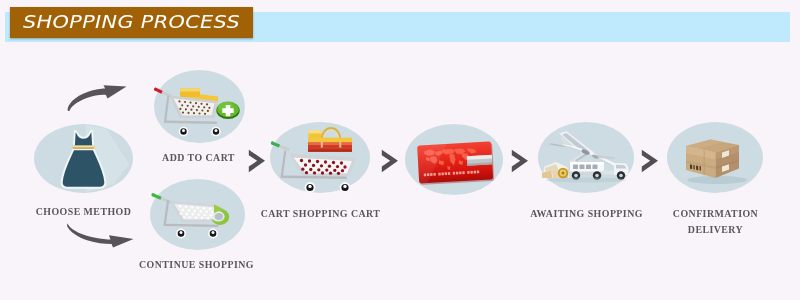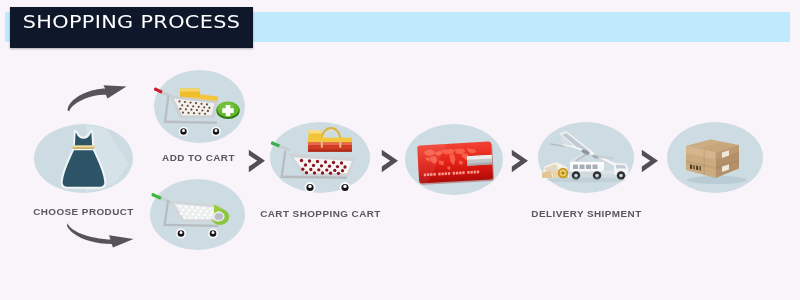--- a/index.html
+++ b/index.html
@@ -3,38 +3,38 @@
 <meta charset="utf-8">
 <style>
   html,body{margin:0;padding:0;}
   body{width:800px;height:300px;overflow:hidden;background:#f9f4f9;
        font-family:"Liberation Sans",sans-serif;}
   #stage{position:relative;width:800px;height:300px;background:#f9f4f9;}
 
   
   #header-strip{position:absolute;left:5px;top:12px;width:785px;height:30px;
       background:#bfe9fd;}
-  #header-badge{position:absolute;left:10px;top:7px;width:243px;height:41px;
-      background:#0f172a;
-      box-shadow:0 1px 2px rgba(0,0,0,.30);}
+  #header-badge{position:absolute;left:10px;top:7px;width:243px;height:31px;
+      background:#a16207;
+      box-shadow:0 1px 2px rgba(0,0,0,.30);font-style:italic;}
   #header-title{position:absolute;left:0;top:-1px;width:243px;height:31px;
       display:flex;align-items:center;justify-content:center;
       color:#ffffff;font-size:18px;font-weight:400;letter-spacing:0.3px;
       font-family:"DejaVu Sans",sans-serif;
       transform:scaleX(1.155);}
 
   
   .node{position:absolute;}
   .ell{position:absolute;left:0;top:0;width:100%;height:100%;
        border-radius:50%;background:#cddce2;}
   .icon-svg{position:absolute;left:0;top:0;width:100%;height:100%;overflow:visible;}
 
   .label{position:absolute;text-align:center;color:#5a555f;
       font-size:9.9px;font-weight:bold;letter-spacing:.45px;
-      line-height:15.5px;font-family:Liberation Sans, sans-serif;
+      line-height:15.5px;font-family:Liberation Serif, serif;
       white-space:pre-line;}
 
   .chev{position:absolute;}
 </style>
 </head>
 <body>
 
 <div id="stage">
 
   <div id="header-strip"></div>
@@ -49,21 +49,21 @@
       <path d="M52 0.8 L72 4.5 L95 40 L80 60 L52 68.2 Z" fill="#ffffff" opacity="0.17"></path>
 
       <path d="M40 23.5 L59 23.5 C61.8 31.5 70.5 45.5 71.3 58 C71.5 61.5 69.8 63.5 66.3 63.8 L32.7 63.8 C29.2 63.5 27.5 61.5 27.7 58 C28.5 45.5 37.2 31.5 40 23.5 Z" fill="#2d5366" stroke="#f2f5f5" stroke-width="2.0" stroke-linejoin="round"></path>
 
       <path d="M40.8 7.0 C42 7.0 42.5 7.5 43 8.5 C44.7 12.3 46.8 13.8 49.5 13.8 C52.2 13.8 54.3 12.3 56 8.5 C56.5 7.5 57 7.0 58.2 7.0 L59.3 25.2 L39.7 25.2 Z" fill="#2d5366" stroke="#f2f5f5" stroke-width="1.9" stroke-linejoin="round"></path>
 
       <rect x="38.6" y="21.6" width="21.8" height="3.4" rx="1.0" fill="#cdae63"></rect>
       <rect x="38.6" y="21.6" width="21.8" height="1.6" rx="0.8" fill="#f0e0a8"></rect>
     </svg>
   </div>
-  <div class="label" style="left:13px;top:204px;width:141px">CHOOSE  PRODUCT</div>
+  <div class="label" style="left:13px;top:204px;width:141px">CHOOSE  METHOD</div>
 
   <div class="node" style="left:154px;top:70px;width:91px;height:73px">
     <div class="ell"></div>
     <svg class="icon-svg" viewBox="0 0 91 73">
 
       <rect x="26" y="18.5" width="20" height="9" fill="#f0bd2b"></rect>
       <rect x="26" y="18.5" width="20" height="3" fill="#f7d566"></rect>
       <path d="M26 27.5 L64 31.8 L64 26.6 L46 24.2 L46 27.5 Z" fill="#f5c63b"></path>
       <g class="cart">
 
@@ -163,20 +163,21 @@
       </g>
 
       <g transform="translate(58.5,26.5) scale(0.65)">
         <path d="M18.5 5 A14 12.5 0 1 1 4 19.5 A9.2 8.3 0 1 0 17 9 Z" fill="#8cc63e"></path>
         <path d="M8.5 -1.5 L23.5 5.6 L8.5 12 Z" fill="#9acb45"></path>
         <ellipse cx="16" cy="17" rx="8.8" ry="7.6" fill="#e9ecec"></ellipse>
         <ellipse cx="16" cy="17" rx="6.4" ry="5.4" fill="#b8bfc5"></ellipse>
       </g>
     </svg>
   </div>
+  <div class="label" style="left:126px;top:257px;width:141px">CONTINUE SHOPPING</div>
 
   <div class="node" style="left:270px;top:122px;width:100px;height:71px">
     <div class="ell"></div>
     <svg class="icon-svg" viewBox="0 0 100 71">
 
       <rect x="38.5" y="8" width="13" height="11" rx="0.8" fill="#f1c438"></rect>
       <rect x="38.5" y="8" width="13" height="3.5" rx="0.8" fill="#f8dd84"></rect>
 
       <path d="M51.5 20.5 C51.5 9.5 56.5 6 61 6 C65.5 6 70.5 9.5 70.5 20.5" fill="none" stroke="#dbb23f" stroke-width="1.9"></path>
       <path d="M53.3 20.5 C53.3 11.4 57.3 8.1 61 8.1 C64.7 8.1 68.7 11.4 68.7 20.5" fill="none" stroke="#f4e0a0" stroke-width="0.9"></path>
@@ -355,21 +356,21 @@
         <circle cx="38" cy="53.5" r="1.8" fill="#d3d8dc"></circle>
         <circle cx="59" cy="53.5" r="4.2" fill="#2c3036"></circle>
         <circle cx="59" cy="53.5" r="1.8" fill="#d3d8dc"></circle>
         <circle cx="83" cy="53.5" r="4.2" fill="#2c3036"></circle>
         <circle cx="83" cy="53.5" r="1.8" fill="#d3d8dc"></circle>
 
         <ellipse cx="48" cy="58" rx="40" ry="2.4" fill="#a9bcc4" opacity="0.35"></ellipse>
       </g>
     </svg>
   </div>
-  <div class="label" style="left:516px;top:206px;width:141px">DELIVERY SHIPMENT</div>
+  <div class="label" style="left:516px;top:206px;width:141px">AWAITING SHOPPING</div>
 
   <div class="node" style="left:667px;top:122px;width:96px;height:71px">
     <div class="ell"></div>
     <svg class="icon-svg" viewBox="0 0 96 71">
       <ellipse cx="50" cy="58" rx="30" ry="4" fill="#8aa6b0" opacity="0.30"></ellipse>
 
       <path d="M19 24 L43.5 17.5 L72 23 L48.5 30.5 Z" fill="#c8a67c"></path>
       <path d="M19 24 L43.5 17.5 L56 20 L32.5 26.6 Z" fill="#d0b089" opacity="0.55"></path>
 
       <path d="M19 24 L48.5 30.5 L48.5 56 L19 48 Z" fill="#cbab80"></path>
@@ -388,20 +389,22 @@
       <path d="M55 44.5 L62 42.2 L62 47.6 L55 50 Z" fill="#f0e7d6"></path>
 
       <g fill="#4e3a22">
         <path d="M23 42.4 l2.1 0.4 l0 4.3 l-2.1 -0.4 Z"></path>
         <path d="M26.4 43 l1.3 0.3 l0 4.3 l-1.3 -0.3 Z"></path>
         <path d="M29.1 43.5 l2.1 0.4 l0 4.3 l-2.1 -0.4 Z"></path>
         <path d="M32.6 44.1 l1.3 0.2 l0 4.3 l-1.3 -0.2 Z"></path>
       </g>
     </svg>
   </div>
+  <div class="label" style="left:645px;top:206px;width:141px">CONFIRMATION
+DELIVERY</div>
 
   <svg class="chev" style="left:66px;top:84px;width:62px;height:28px" viewBox="0 0 62 28">
     <path d="M1.6 26.6 C1.0 20.6 9.0 12.2 21.5 8.0 C29.4 5.3 36.0 4.5 39.2 4.6 L37.4 1.3 L60.5 2.4 L41.5 14.6 L39.8 10.7 C33.4 10.3 25.8 11.8 19.3 14.4 C10.2 18.1 4.6 22.8 3.2 27.2 Z" fill="#56535a"></path>
   </svg>
   <svg class="chev" style="left:66px;top:222px;width:70px;height:26px" viewBox="0 0 70 26">
     <path d="M1.5 1.2 C2.8 6.0 12.5 12.0 25.5 15.0 C33.5 16.9 41.0 17.6 44.5 17.4 L43.0 13.3 L67.5 17.0 L47.0 25.4 L45.6 22.0 C38.6 22.0 29.4 20.6 22.0 18.4 C11.5 15.3 4.3 10.2 1.0 4.0 Z" fill="#56535a"></path>
   </svg>
 
   <svg class="chev" style="left:248px;top:149px;width:18px;height:24px" viewBox="0 0 18 24">
     <path d="M0.8 0.8 L17 11.8 L0.8 23.2 L0.8 17.6 L9.2 11.8 L0.8 6.3 Z" fill="#514e55"></path>

